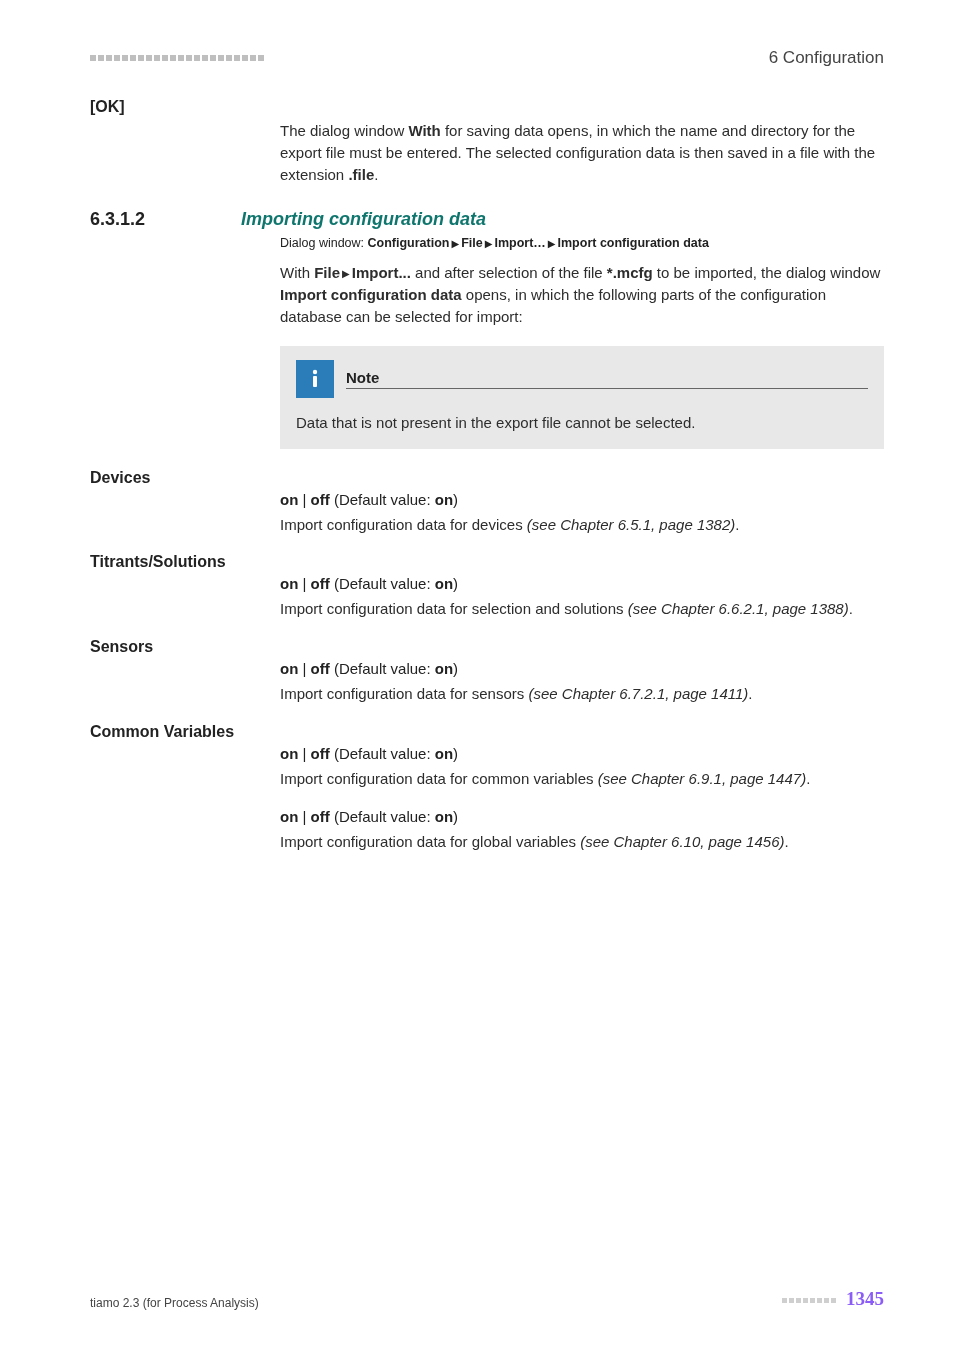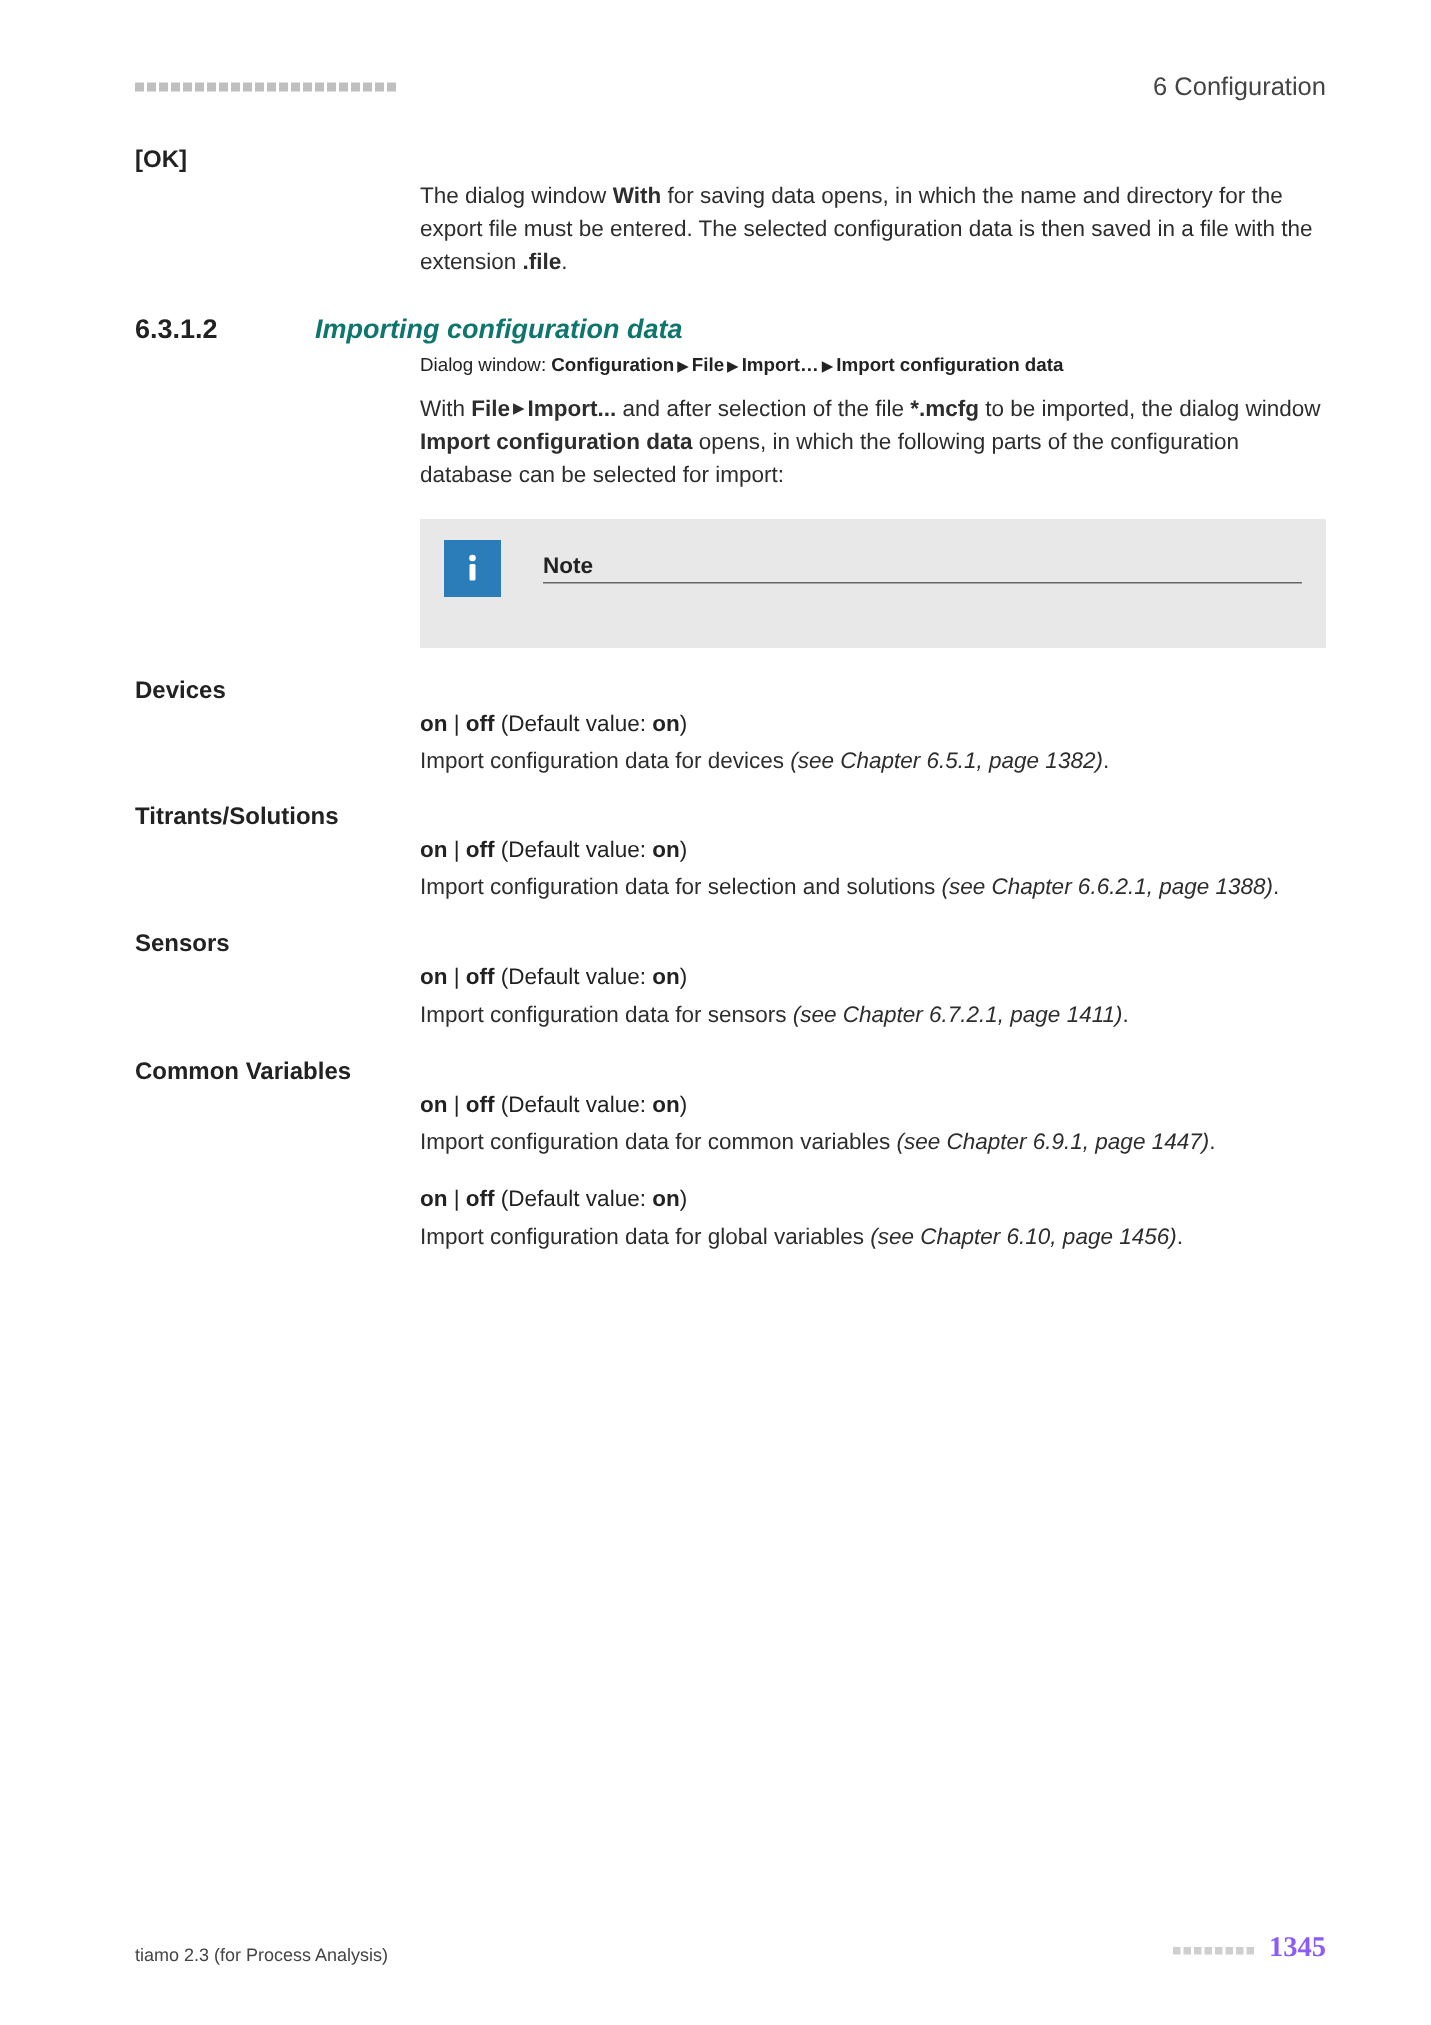--- a/index.html
+++ b/index.html
@@ -46,20 +46,21 @@
   }
   .indent-block {
     margin-left: 190px;
     margin-bottom: 18px;
   }
   .section-row {
     display: flex;
     align-items: baseline;
     margin-top: 24px;
     margin-bottom: 6px;
+    gap: 31px;
   }
   .section-num {
     font-weight: 700;
     font-size: 18px;
     color: #222;
     width: 120px;
     flex: 0 0 120px;
   }
   .section-title {
     font-weight: 700;
@@ -77,21 +78,21 @@
   .note-box {
     background: #e8e8e8;
     margin-left: 190px;
     padding: 14px 16px 18px 16px;
     margin-top: 16px;
     margin-bottom: 20px;
   }
   .note-head {
     display: flex;
     align-items: center;
-    gap: 28px;
+    gap: 12px;
     margin-bottom: 16px;
   }
   .note-icon {
     width: 38px; height: 38px;
     background: #2a7db8;
     display: flex; align-items: center; justify-content: center;
   }
   .note-icon svg { width: 24px; height: 24px; }
   .note-title-wrap { flex: 1; }
   .note-title {
@@ -196,20 +197,21 @@
         <svg viewBox="0 0 24 24">
             <circle cx="12" cy="5" r="2.2" fill="#fff"></circle>
             <rect x="10" y="9" width="4" height="11" rx="1" fill="#fff"></rect>
           </svg>
       </div>
       <div class="note-title-wrap">
         <div class="note-title">Note</div>
         <div class="note-underline"></div>
       </div>
     </div>
+    <div class="note-body">Data that is not present in the export file cannot be selected.</div>
   </div>
 
   <div class="field-label">Devices</div>
   <div class="indent-block">
     <div class="onoff">
       <span class="bold">on</span><span> | </span><span class="bold">off</span><span> (Default value: </span><span class="bold">on</span><span>)</span>
     </div>
     <div class="body-text">
       <span>Import configuration data for devices </span><span class="italic">(see Chapter 6.5.1, page 1382)</span><span>.</span>
     </div>

